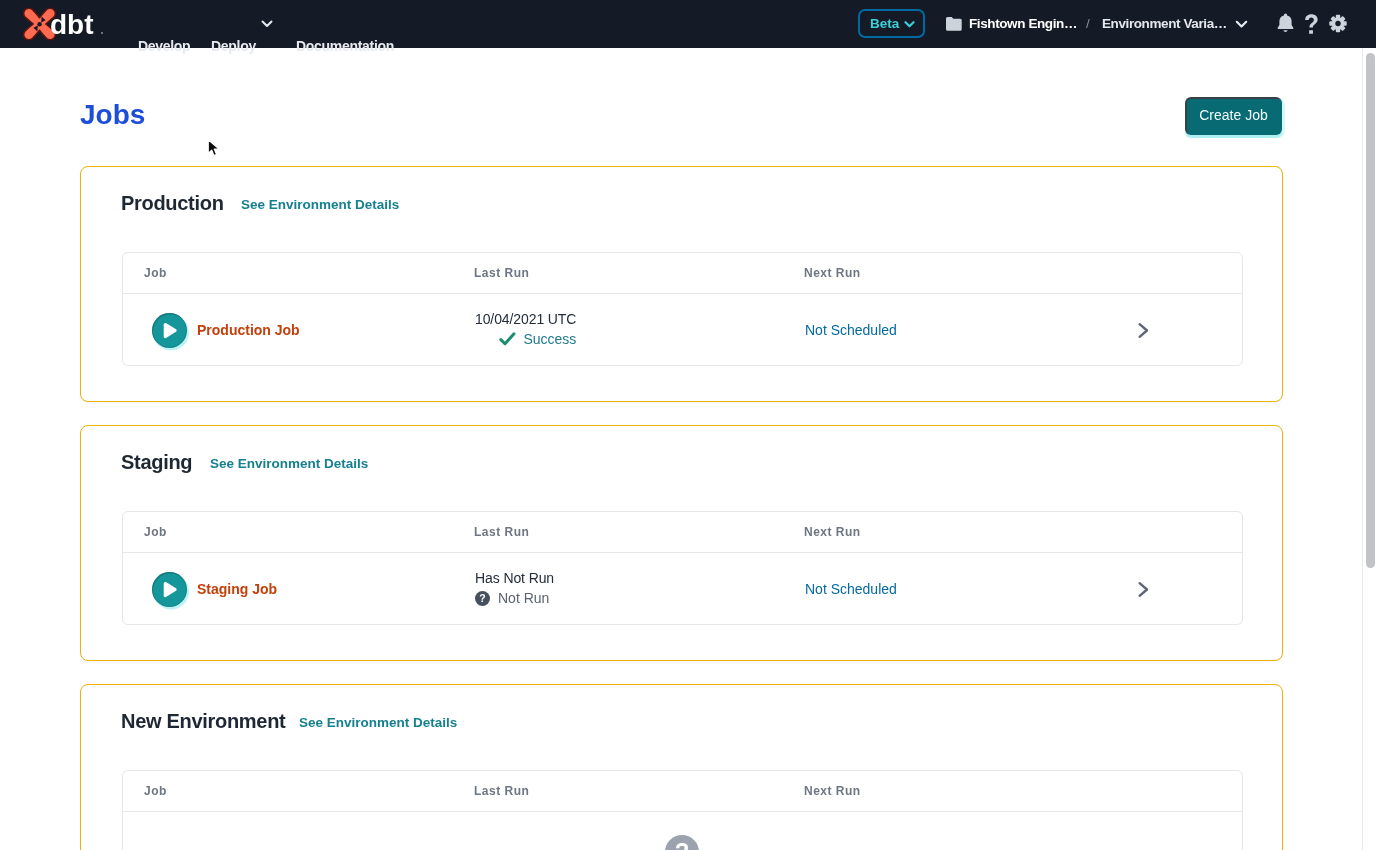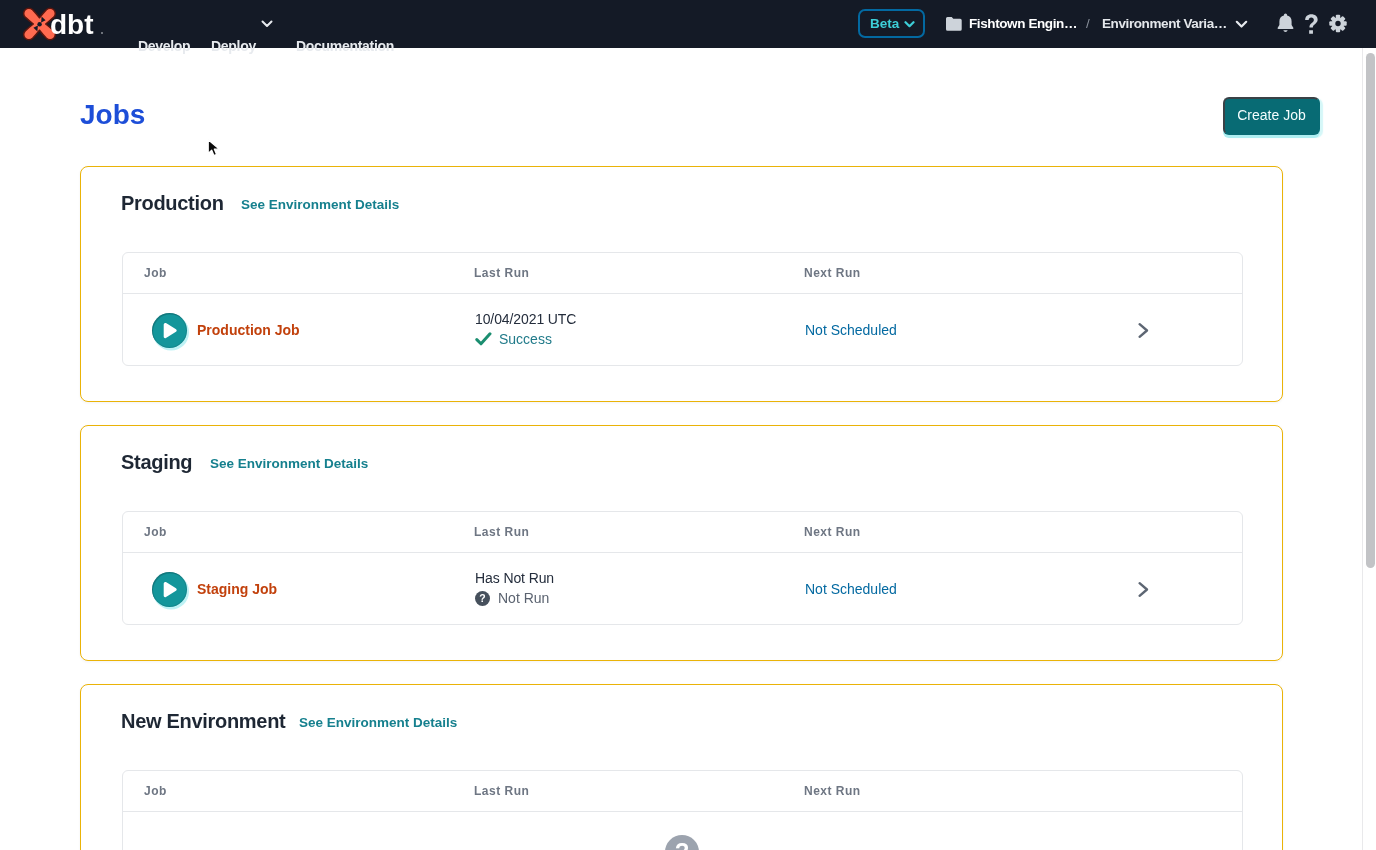--- a/index.html
+++ b/index.html
@@ -21,21 +21,21 @@
 
   
   .crumb { position:absolute; top:0; height:48px; line-height:48px; font-size:13.5px; letter-spacing:-0.4px; }
 
   
   #jobs-h { position:absolute; left:80px; top:99px; font-size:28px; font-weight:700; color:#1d4ed8; }
   #create-btn { position:absolute; left:1185px; top:97px; width:97px; height:38px;
     background:#086B74; border:2px solid #086B74; border-top-color:#3A4146; border-left-color:#3A4146;
     border-radius:6px;
     box-shadow:0 3px 0 0 #AEEFF2, 2px 2px 1px 1px rgba(178,240,243,.55); color:#F4FDFE;
-    font-size:14px; font-weight:400; text-align:center; line-height:33px;margin-left:38px; }
+    font-size:14px; font-weight:400; text-align:center; line-height:33px; }
 
   .card { position:absolute; left:80px; width:1203px; background:#fff;
     border:1px solid #eab308; border-radius:8px; box-shadow:0 1px 3px rgba(16,24,40,.05); }
   .card-title { position:absolute; left:40px; font-size:20px; font-weight:700; color:#1E2734; letter-spacing:-0.3px; }
   .card-link { position:absolute; font-size:13.5px; font-weight:700; color:#16808E; }
 
   .tbl { position:absolute; left:41px; width:1121px; border:1px solid #E5E7EA; border-radius:6px; background:#fff; }
   .th { position:absolute; top:0; height:40px; line-height:40px;
     font-weight:700; color:#6E7683; letter-spacing:0.5px; font-size:12px; }
   .th-line { position:absolute; left:0; right:0; top:40px; height:1px; background:#E5E7EA; }
@@ -144,21 +144,21 @@
     <div class="th" style="left:681px;">Next Run</div>
     <div class="th-line"></div>
     <div class="play">
       <svg width="35" height="35" viewBox="0 0 35 35">
           <path d="M13.2,11.4 L23.2,17.5 L13.2,23.6 Z" fill="#fff" stroke="#fff" stroke-width="3" stroke-linejoin="round"></path>
         </svg>
     </div>
     <div class="job-name">Production Job</div>
     <div class="cell2">
       <div class="line1">10/04/2021 UTC</div>
-      <div class="line2" style="color:#217B8A;">
+      <div class="line2" style="color:#217B8A;text-align:right;">
         <svg style="vertical-align:-2px; margin-right:7px;" width="17" height="14" viewBox="0 0 17 14">
           <path d="M1.8,7.6 L6,11.8 L15,1.8" fill="none" stroke="#1B8E70" stroke-width="3" stroke-linecap="round" stroke-linejoin="round"></path>
         </svg>Success</div>
     </div>
     <div class="cell3">Not Scheduled</div>
     <svg class="chev" width="13" height="17" viewBox="0 0 13 17">
       <path d="M2.6,2.2 L10,8.5 L2.6,14.8" fill="none" stroke="#5D6673" stroke-width="2.4" stroke-linecap="round" stroke-linejoin="round"></path>
     </svg>
   </div>
 </div>

